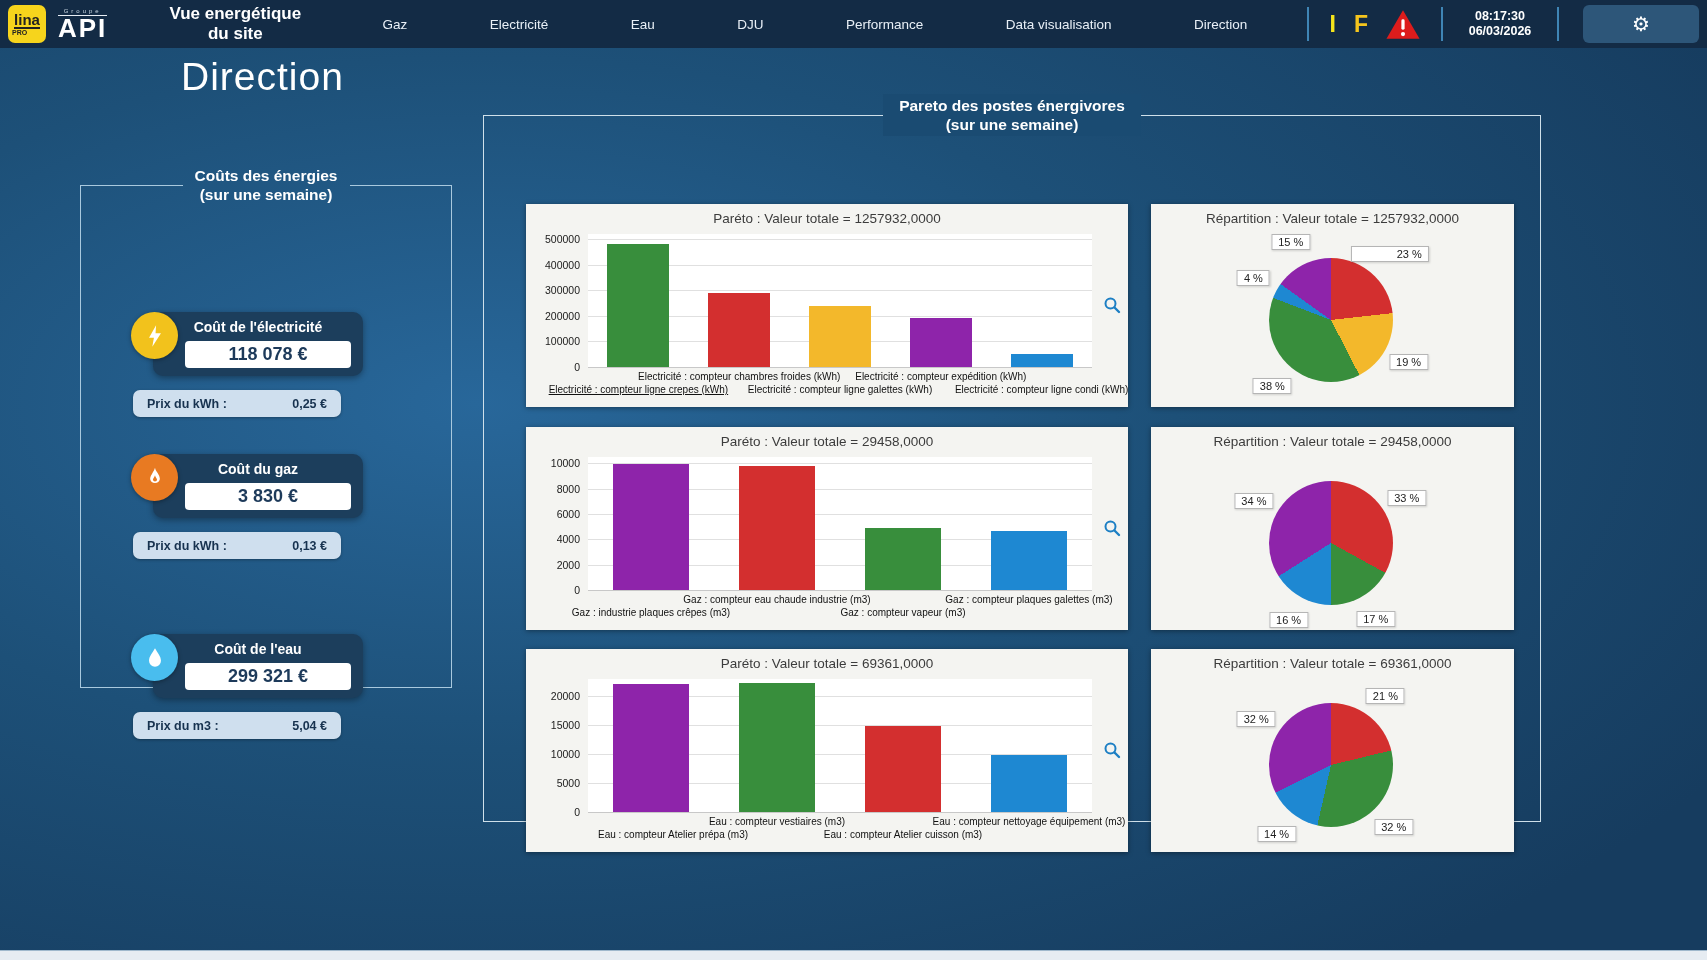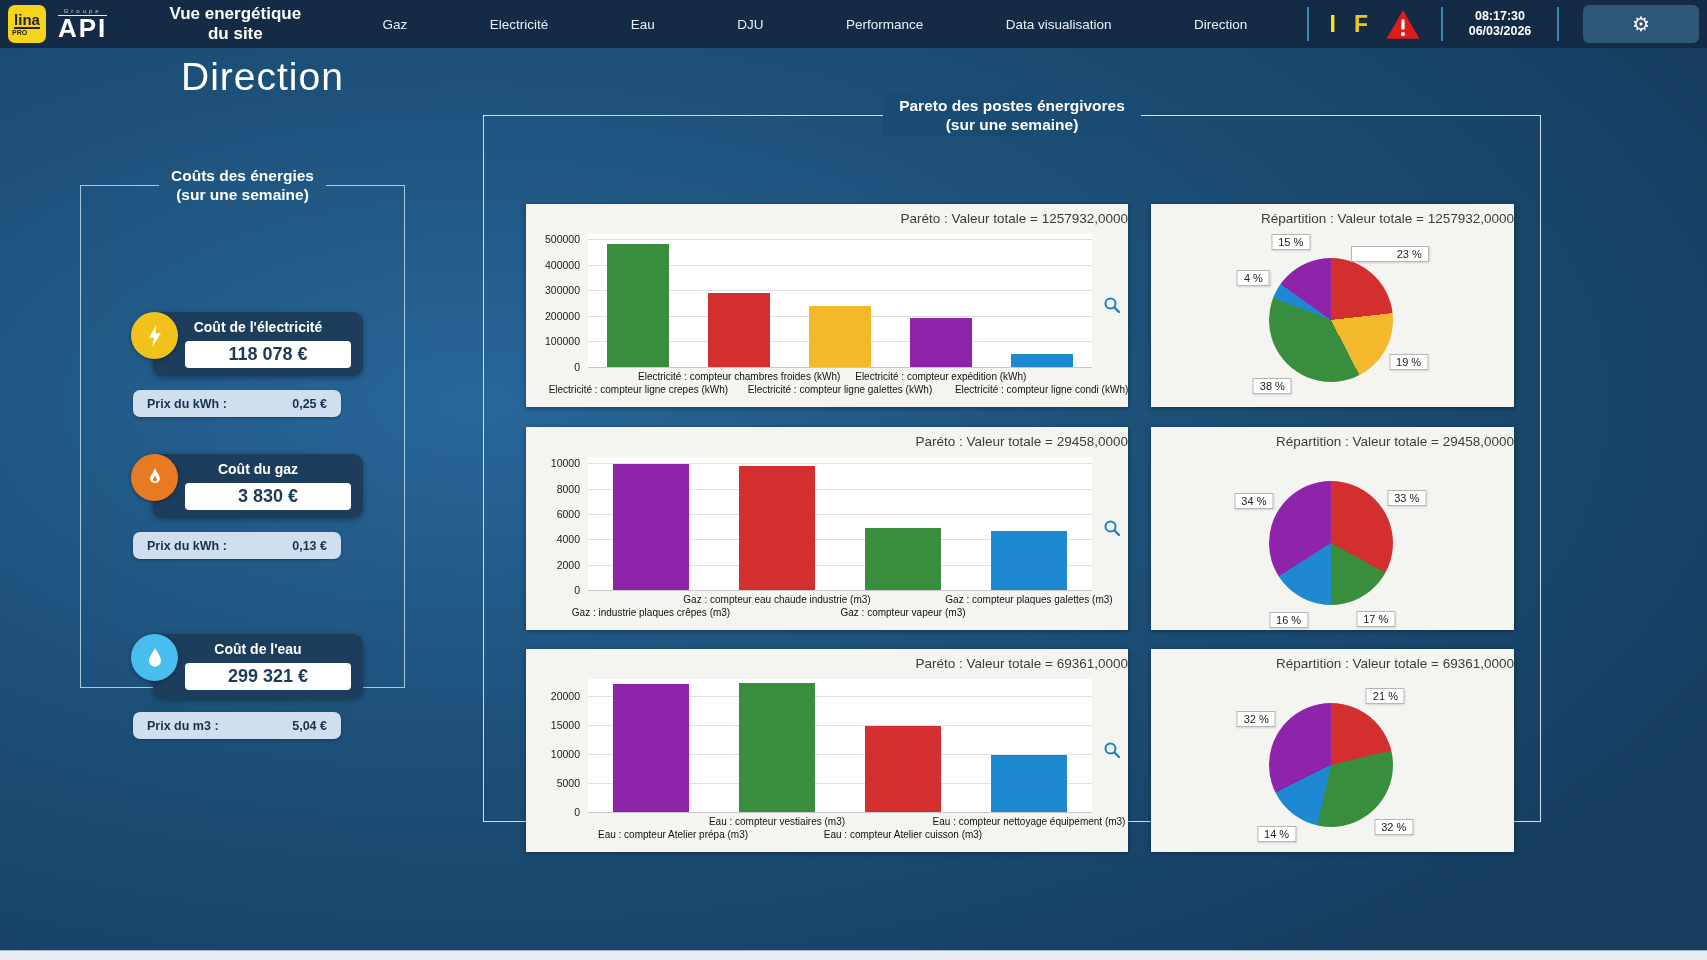--- a/index.html
+++ b/index.html
@@ -25,21 +25,21 @@
   .lang{font-weight:bold;font-size:23px;cursor:pointer;margin:0 9px;flex:0 0 auto;}
   .lang-i{color:#f6e51b;}
   .lang-f{color:#f5c51d;}
   .warn{margin:0 8px;cursor:pointer;flex:0 0 auto;display:flex;align-items:center;}
   .datetime{text-align:center;color:#fff;font-weight:bold;font-size:12.5px;line-height:15px;
             min-width:90px;flex:0 0 auto;}
   .gear-btn{width:116px;height:38px;background:#2d5679;border:none;border-radius:6px;margin-left:12px;
             color:#fff;font-size:20px;cursor:pointer;flex:0 0 auto;}
   
   .page-title{position:absolute;left:181px;top:55px;font-size:39px;color:#fff;letter-spacing:1px;}
-  fieldset.costs{position:absolute;left:80px;top:166px;width:325px;height:522px;margin:0;padding:0;
+  fieldset.costs{position:absolute;left:80px;top:166px;width:372px;height:522px;margin:0;padding:0;
                  border:1px solid #a9c9de;box-sizing:border-box;}
   fieldset.costs legend{margin:0 auto;text-align:center;color:#fff;font-weight:bold;font-size:15.5px;
                         line-height:19px;padding:0 12px;}
   .cost-group{position:absolute;left:50px;width:240px;}
   .cost-icon{position:absolute;left:0;top:0;width:47px;height:47px;border-radius:50%;
              display:flex;align-items:center;justify-content:center;z-index:2;
              box-shadow:0 1px 4px rgba(0,0,0,.35);}
   .cost-card{margin-left:22px;width:210px;height:64px;background:#1c3e5c;border-radius:10px;
              box-shadow:0 2px 6px rgba(0,0,0,.35);}
   .cost-card-title{padding-top:7px;text-align:center;color:#fff;font-weight:bold;font-size:14px;}
@@ -53,21 +53,21 @@
   
   fieldset.pareto{position:absolute;left:483px;top:94px;width:1058px;height:728px;margin:0;padding:0;
                   border:1px solid #cfe0ea;box-sizing:border-box;}
   fieldset.pareto legend{margin:8px auto;text-align:center;color:#fff;font-weight:bold;font-size:15.5px;
                          line-height:19px;padding:2px 16px;background:#1a4b72;}
   .chart-row{position:absolute;left:0;width:100%;height:203px;}
   .bar-panel{position:absolute;left:42px;top:0;width:602px;height:203px;background:#f4f4f1;
              box-shadow:0 1px 5px rgba(0,0,0,.4);overflow:hidden;}
   .pie-panel{position:absolute;left:667px;top:0;width:363px;height:203px;background:#f4f4f1;
              box-shadow:0 1px 5px rgba(0,0,0,.4);overflow:hidden;}
-  .panel-title{position:absolute;left:0;top:7px;width:100%;text-align:right;color:#3c3c3c;
+  .panel-title{position:absolute;left:0;top:7px;width:100%;text-align:center;color:#3c3c3c;
                font-size:13.5px;}
   .plot{position:absolute;background:#fff;border-bottom:1px solid #c8c8c8;}
   .gridline{position:absolute;height:1px;background:#e0e0e0;}
   .ytick{position:absolute;text-align:right;font-size:10.5px;color:#1a1a1a;}
   .bar{position:absolute;}
   .xlabel{position:absolute;transform:translateX(-50%);white-space:nowrap;font-size:10px;color:#111;}
   .magnifier{position:absolute;right:7px;top:92px;cursor:pointer;}
   .pie{position:absolute;width:124px;height:124px;border-radius:50%;}
   .pie-label{position:absolute;transform:translate(-50%,-50%);background:#fff;border:1px solid #b5b5b5;
              padding:1px 6px;font-size:11px;color:#222;white-space:nowrap;box-shadow:1px 1px 2px rgba(0,0,0,.15);}
@@ -199,21 +199,21 @@
           <div class="ytick" style="left: 4px; width: 50px; top: 131.423px;">100000</div>
           <div class="gridline" style="left: 62px; width: 504px; top: 111.846px;"></div>
           <div class="ytick" style="left: 4px; width: 50px; top: 105.846px;">200000</div>
           <div class="gridline" style="left: 62px; width: 504px; top: 86.2692px;"></div>
           <div class="ytick" style="left: 4px; width: 50px; top: 80.2692px;">300000</div>
           <div class="gridline" style="left: 62px; width: 504px; top: 60.6923px;"></div>
           <div class="ytick" style="left: 4px; width: 50px; top: 54.6923px;">400000</div>
           <div class="gridline" style="left: 62px; width: 504px; top: 35.1154px;"></div>
           <div class="ytick" style="left: 4px; width: 50px; top: 29.1154px;">500000</div>
           <div class="bar" style="left: 81.4px; top: 40.2308px; width: 62px; height: 122.769px; background: rgb(56, 142, 60);"></div>
-          <div class="xlabel" style="left: 112.4px; top: 180px;">Electricité : compteur ligne crepes (kWh)</div>
+          <div class="xlabel" style="left: 112.4px; top: 180px; text-decoration: underline;">Electricité : compteur ligne crepes (kWh)</div>
           <div class="bar" style="left: 182.2px; top: 88.5712px; width: 62px; height: 74.4288px; background: rgb(211, 47, 47);"></div>
           <div class="xlabel" style="left: 213.2px; top: 167px;">Electricité : compteur chambres froides (kWh)</div>
           <div class="bar" style="left: 283px; top: 102.127px; width: 62px; height: 60.8731px; background: rgb(243, 184, 43);"></div>
           <div class="xlabel" style="left: 314px; top: 180px;">Electricité : compteur ligne galettes (kWh)</div>
           <div class="bar" style="left: 383.8px; top: 114.148px; width: 62px; height: 48.8519px; background: rgb(142, 36, 170);"></div>
           <div class="xlabel" style="left: 414.8px; top: 167px;">Electricité : compteur expédition (kWh)</div>
           <div class="bar" style="left: 484.6px; top: 150.212px; width: 62px; height: 12.7885px; background: rgb(30, 136, 210);"></div>
           <div class="xlabel" style="left: 515.6px; top: 180px;">Electricité : compteur ligne condi (kWh)</div>
         </div>
       <div class="pie-panel">

